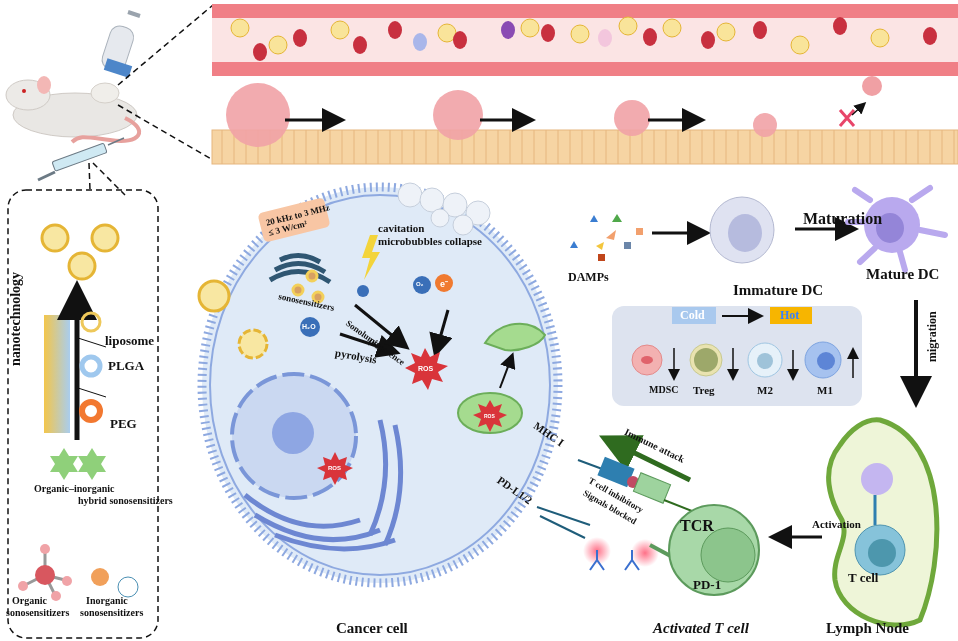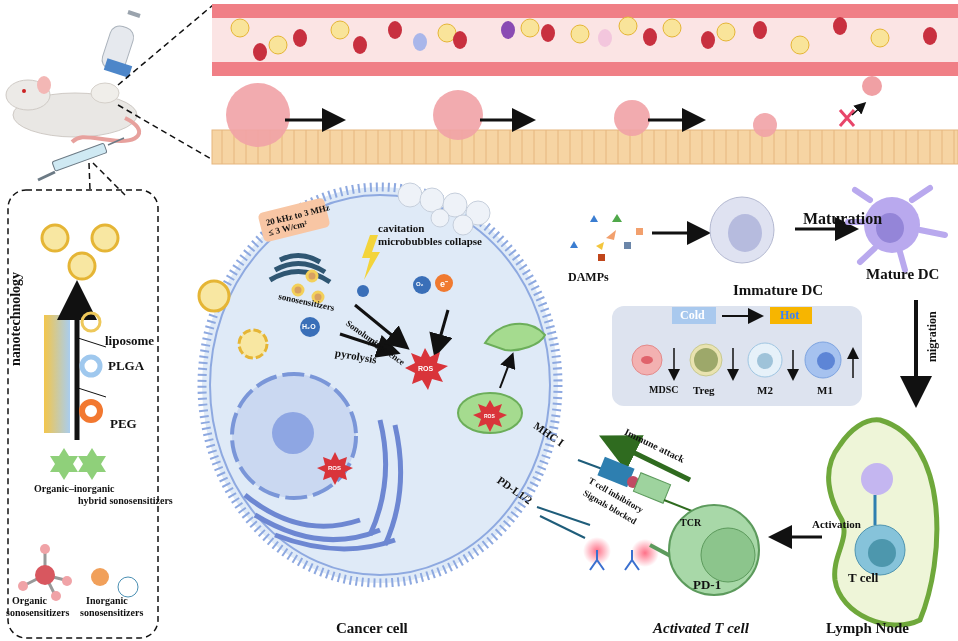--- a/index.html
+++ b/index.html
@@ -368,18 +368,18 @@
 <div class="lbl" style="font-size:12px;left:925px;top:362px;transform:rotate(-90deg);transform-origin:left top;">migration</div>
 <div class="lbl" style="font-size:12px;color:#fff;left:680px;top:308px;">Cold</div>
 <div class="lbl" style="font-size:12px;color:#3b82f6;left:780px;top:308px;">Hot</div>
 <div class="lbl" style="font-size:10px;left:649px;top:384px;text-align:right;">MDSC</div>
 <div class="lbl" style="font-size:11px;left:693px;top:384px;">Treg</div>
 <div class="lbl" style="font-size:11px;left:757px;top:384px;">M2</div>
 <div class="lbl" style="font-size:11px;left:817px;top:384px;">M1</div>
 <div class="lbl" style="font-size:10px;left:622px;top:440px;transform:rotate(26deg);">Immune attack</div>
 <div class="lbl" style="font-size:9px;left:585px;top:490px;transform:rotate(30deg);">T cell inhibitory</div>
 <div class="lbl" style="font-size:9px;left:580px;top:502px;transform:rotate(30deg);">Signals blocked</div>
-<div class="lbl" style="font-size:10px;left:680px;top:517px;">TCR</div>
+<div class="lbl" style="font-size:16px;left:680px;top:517px;">TCR</div>
 <div class="lbl" style="font-size:13px;left:693px;top:577px;">PD-1</div>
 <div class="lbl txt-lg" style="left:653px;top:620px;font-style:italic;">Activated T cell</div>
 <div class="lbl" style="font-size:11px;left:812px;top:518px;">Activation</div>
 <div class="lbl" style="font-size:13px;left:848px;top:570px;">T cell</div>
 <div class="lbl txt-lg" style="left:826px;top:620px;">Lymph Node</div>
 
 </body></html>

